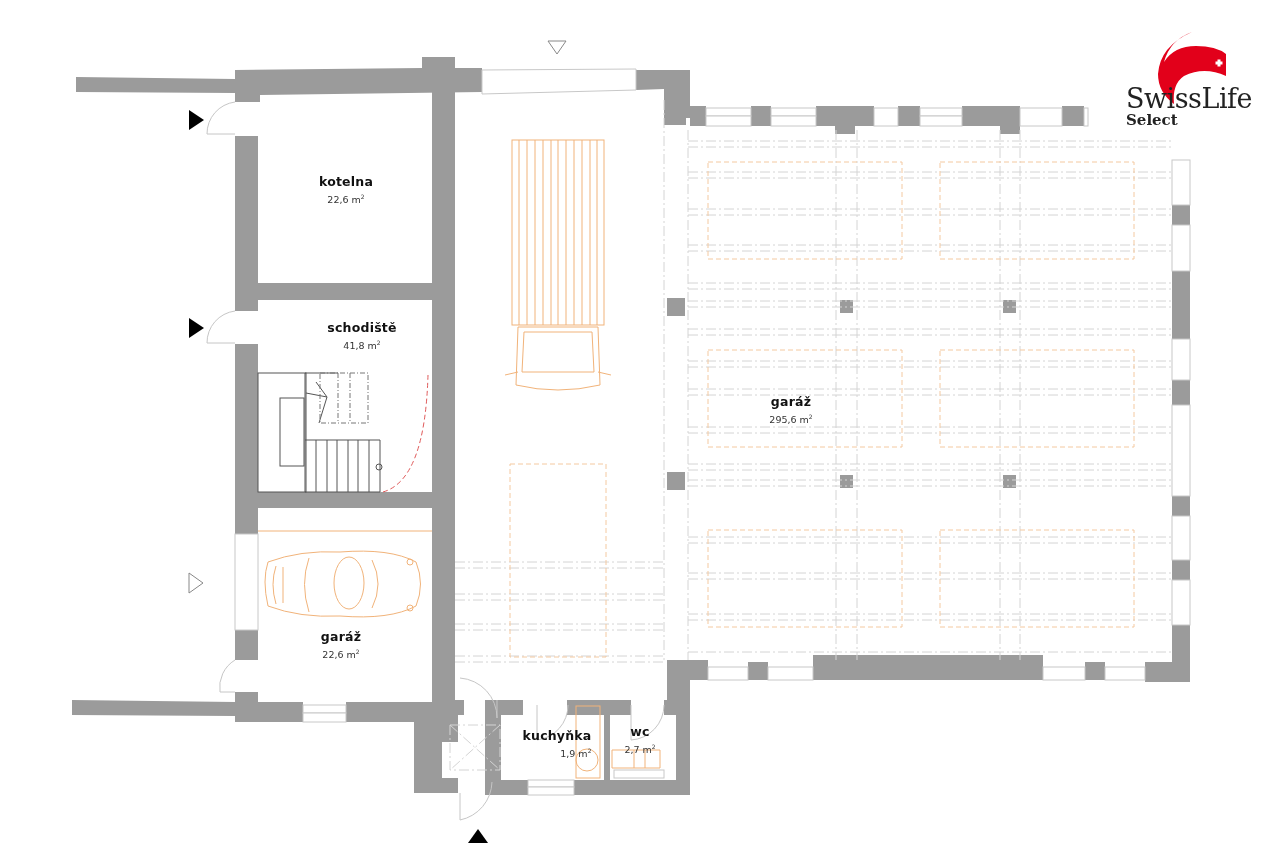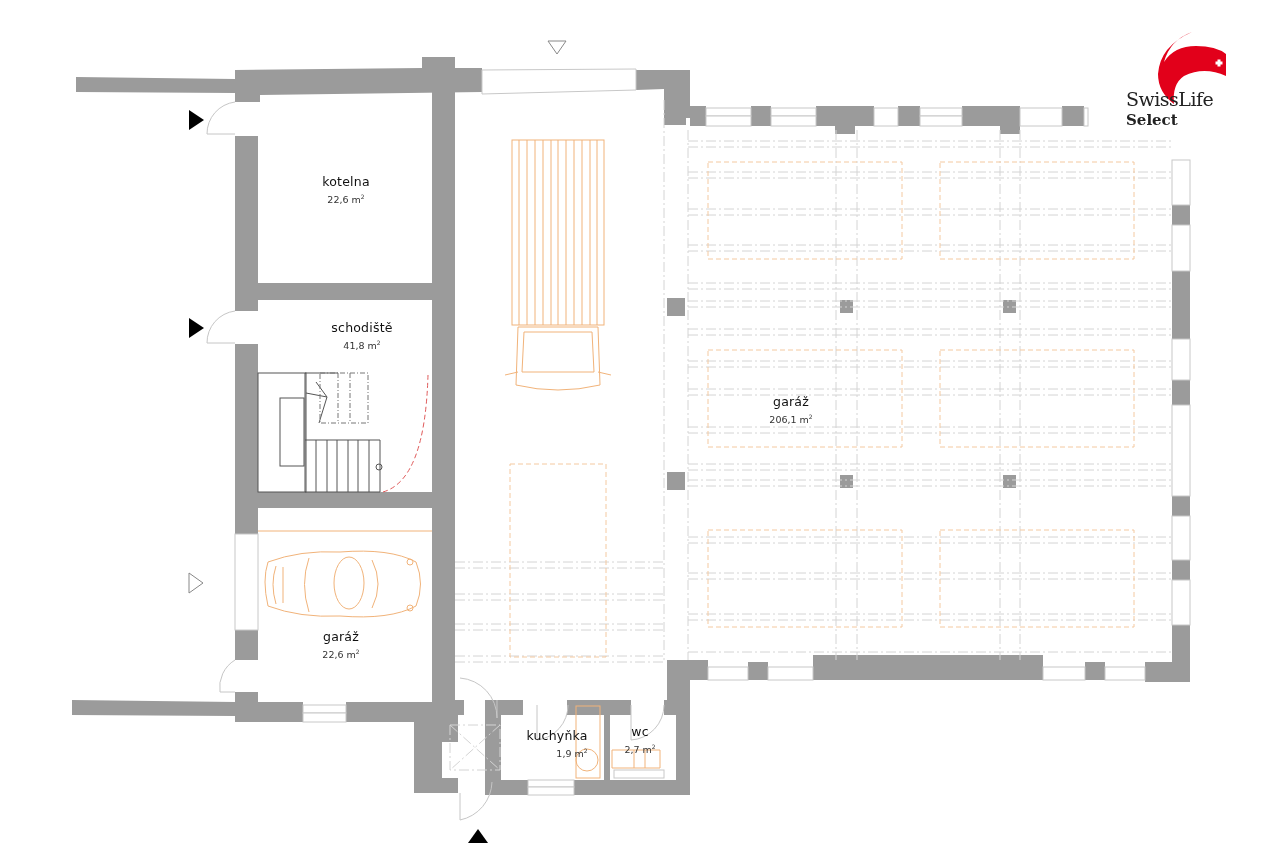--- a/index.html
+++ b/index.html
@@ -8,26 +8,26 @@
   .wall { fill:#9b9b9b; }
   .win { fill:#ffffff; stroke:#c8c8c8; stroke-width:1; }
   .door { fill:none; stroke:#c6c6c6; stroke-width:1; }
   .dash { fill:none; stroke:#d4d4d4; stroke-width:1; stroke-dasharray:10 3 2 3; }
   .orange { fill:none; stroke:#f1b37a; stroke-width:1; }
   .odash { fill:none; stroke:#f4c9a0; stroke-width:1; stroke-dasharray:5 3; }
   .stair { fill:none; stroke:#555; stroke-width:1; }
   .stairdash { fill:none; stroke:#777; stroke-width:1; stroke-dasharray:5 2 1 2; }
   .reddash { fill:none; stroke:#e05a5a; stroke-width:1; stroke-dasharray:5 3; }
   .room-label { position:absolute; text-align:center; transform:translateX(-50%); white-space:nowrap; }
-  .room-name { font-family:"DejaVu Sans", sans-serif; font-weight:normal; font-size:12.5px; color:#111; letter-spacing:0.2px; }
+  .room-name { font-family:"DejaVu Sans", sans-serif; font-weight:bold; font-size:12.5px; color:#111; letter-spacing:0.2px; }
   .room-area { font-family:"DejaVu Sans", sans-serif; font-size:9.5px; color:#333; margin-top:4px; }
   .room-area sup { font-size:6px; }
   .logo { position:absolute; left:1118px; top:26px; width:130px; height:110px; }
   .logo-text { position:absolute; left:1126px; top:86px; font-family:"DejaVu Serif", serif; color:#222; }
-  .logo-brand { font-size:19px; letter-spacing:-0.5px; line-height:26px; }
+  .logo-brand { font-size:27px; letter-spacing:-0.5px; line-height:26px; }
   .logo-sub { font-size:15px; line-height:16px;font-weight:bold; }
 </style>
 </head>
 <body>
 
 <svg id="plan" viewBox="0 0 1280 866" xmlns="http://www.w3.org/2000/svg">
 
   <g>
 
     <polygon class="wall" points="76,77 235,79 235,93 76,92"></polygon>
@@ -300,21 +300,21 @@
   <div class="room-area"><span>41,8</span> <span>m</span><sup>2</sup></div>
 </div>
 
 <div class="room-label" style="left:341px; top:629px;">
   <div class="room-name">garáž</div>
   <div class="room-area"><span>22,6</span> <span>m</span><sup>2</sup></div>
 </div>
 
 <div class="room-label" style="left:791px; top:394px;">
   <div class="room-name">garáž</div>
-  <div class="room-area"><span>206,1</span> <span>m</span><sup>2</sup></div>
+  <div class="room-area"><span>295,6</span> <span>m</span><sup>2</sup></div>
 </div>
 
 <div class="room-label" style="left:557px; top:728px;text-align:right;">
   <div class="room-name">kuchyňka</div>
   <div class="room-area"><span>1,9</span> <span>m</span><sup>2</sup></div>
 </div>
 
 <div class="room-label" style="left:640px; top:724px;">
   <div class="room-name">wc</div>
   <div class="room-area"><span>2,7</span> <span>m</span><sup>2</sup></div>

